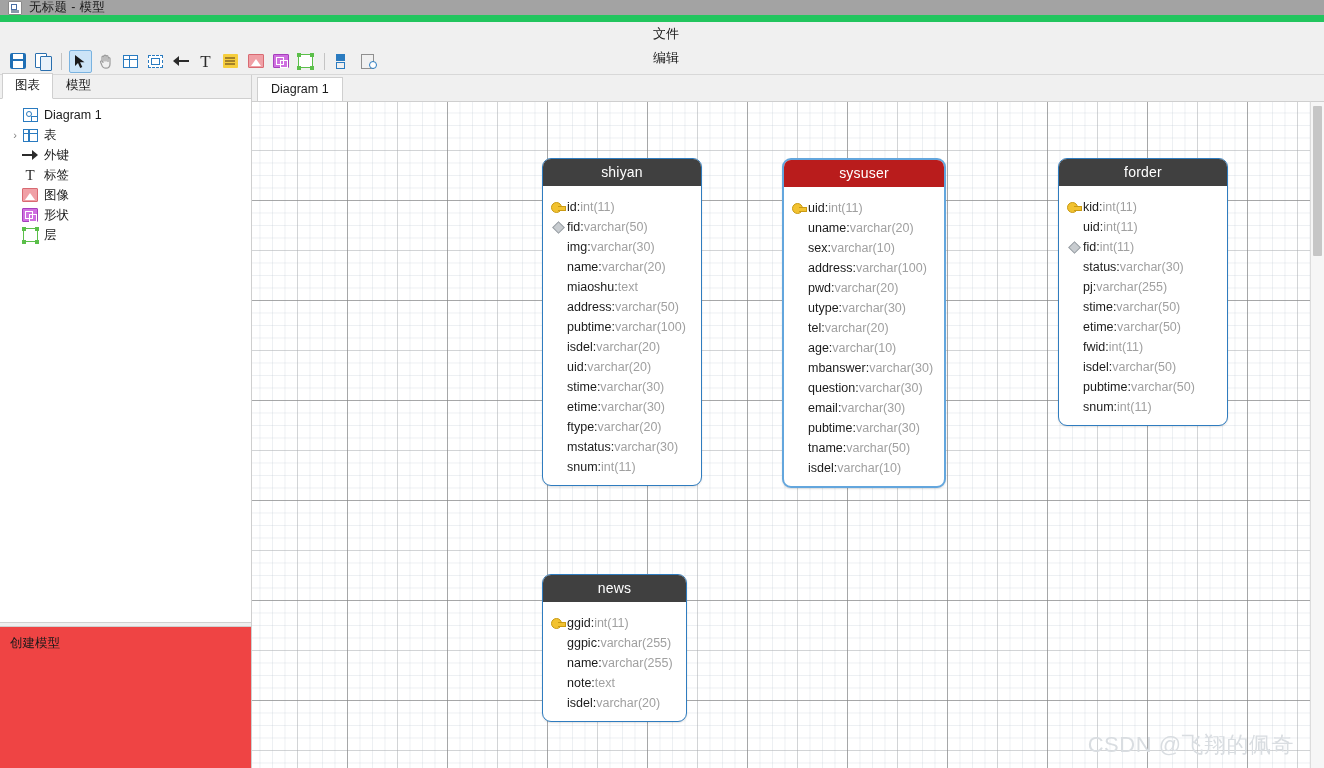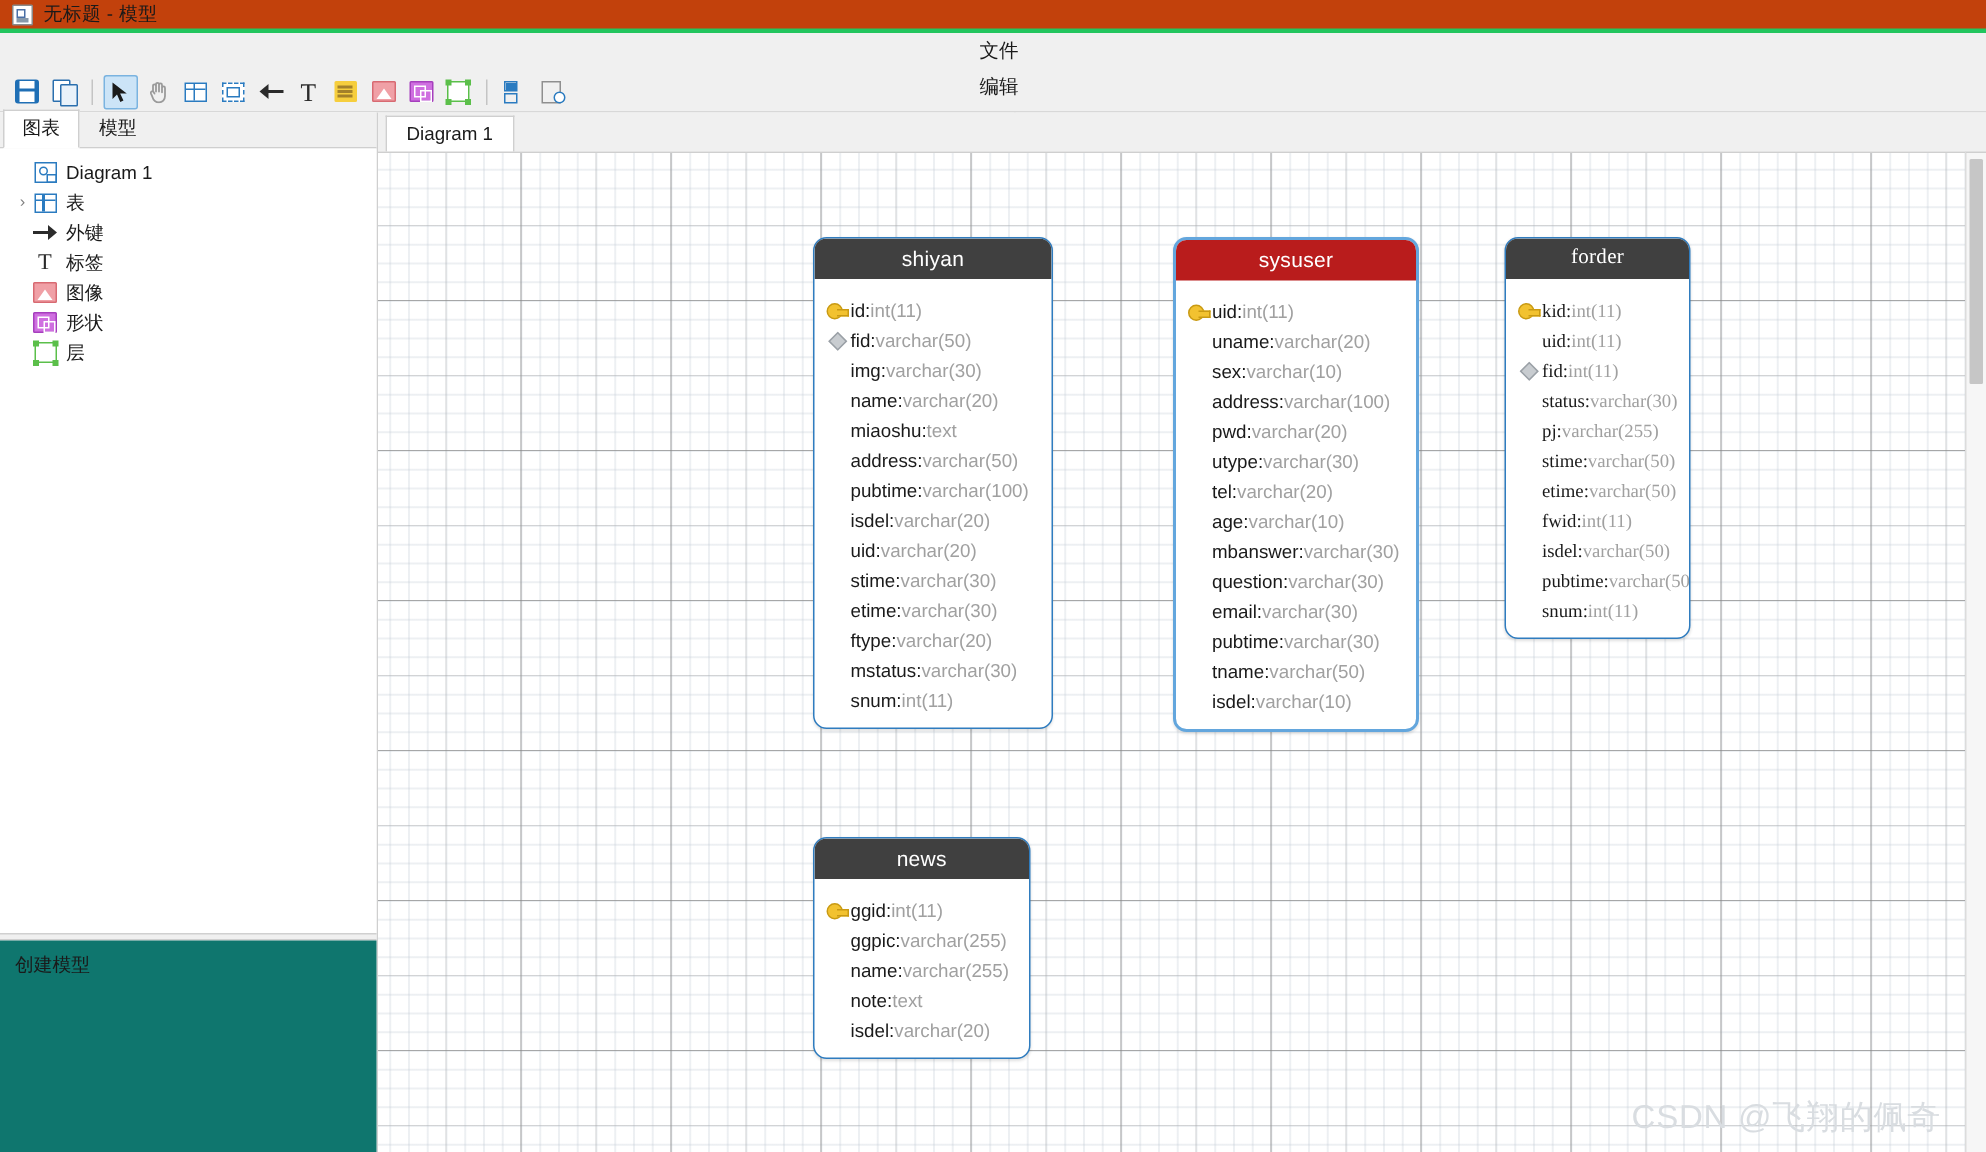--- a/index.html
+++ b/index.html
@@ -6,24 +6,24 @@
   html, body {
     width: 1324px; height: 768px;
     font-family: "Liberation Sans", "DejaVu Sans", sans-serif;
     background: #ffffff;
     overflow: hidden;
   }
 
   
   #titlebar {
     height: 22px; width: 100%;
-    background: #c2410c;
+    background: #a3a3a3;
     display: flex; align-items: center;
     padding-left: 8px;
-    border-bottom: 3px solid #22c55e;
+    border-bottom: 7px solid #22c55e;
   }
   #titlebar .app-icon {
     width: 14px; height: 14px; margin-right: 7px;
     border: 1px solid #8a8a8a; border-radius: 1px;
     background: #ffffff;
     position: relative; flex: 0 0 auto;
   }
   #titlebar .app-icon::before {
     content:""; position:absolute; left:2px; top:2px; width:4px; height:4px;
     border:1px solid #4a6fa5; background:#fff;
@@ -77,21 +77,21 @@
   .ltab.sel { background:#ffffff; border-color:#cfcfcf; border-bottom:1px solid #ffffff;
               margin-bottom:-1px; }
   #tree { flex: 0 0 523px; overflow:hidden; padding-top: 6px; background:#fff; }
   .tnode { height: 20px; display:flex; align-items:center; font-size:12.5px; color:#1a1a1a;
            padding-left: 8px; cursor:default; }
   .tnode .expander { width:14px; font-size:11px; color:#808080; text-align:center; flex:0 0 14px; }
   .tnode .ticon { width:16px; height:16px; margin-right:6px; flex:0 0 16px;
                   display:flex; align-items:center; justify-content:center; }
   #left-splitter { height:5px; background:#f0f0f0; border-top:1px solid #d0d0d0;
                    border-bottom:1px solid #d0d0d0; }
-  #leftbottom { flex:1; background:#0f766e; padding: 8px 10px; }
+  #leftbottom { flex:1; background:#ef4444; padding: 8px 10px; }
   #leftbottom .lb-title { font-size:12.5px; color:#1a1a1a; }
 
   
   #rightarea { flex:1; height:100%; display:flex; flex-direction:column; background:#f0f0f0; min-width:0; }
   #tabstrip { height:26px; background:#f0f0f0; display:flex; align-items:flex-end; padding-left:5px; }
   .dtab { font-size:12.5px; color:#1a1a1a; padding:4px 13px 5px 13px; cursor:default;
           border:1px solid transparent; border-bottom:none; }
   .dtab.sel { background:#ffffff; border-color:#cfcfcf; border-bottom:1px solid #fff; margin-bottom:-1px; }
 
   #canvaswrap { flex:1; position:relative; display:flex; min-height:0; }
@@ -543,21 +543,21 @@
                 <span class="coltype">varchar(50)</span>
               </div>
               <div class="er-row">
                 <span class="mark"></span>
                 <span class="colname">isdel</span>
                 <span class="colon">: </span>
                 <span class="coltype">varchar(10)</span>
               </div>
             </div>
           </div>
-          <div class="ertable" style="left: 751px; top: 56px; width: 124px; font-family: Liberation Serif, serif;">
+          <div class="ertable" style="left: 806px; top: 56px; width: 170px;">
             <div class="er-head">forder</div>
             <div class="er-body">
               <div class="er-row">
                 <span class="mark">
                   <span class="key-ico"></span>
                 </span>
                 <span class="colname">kid</span>
                 <span class="colon">: </span>
                 <span class="coltype">int(11)</span>
               </div>
@@ -618,21 +618,21 @@
                 <span class="coltype">varchar(50)</span>
               </div>
               <div class="er-row">
                 <span class="mark"></span>
                 <span class="colname">snum</span>
                 <span class="colon">: </span>
                 <span class="coltype">int(11)</span>
               </div>
             </div>
           </div>
-          <div class="ertable" style="left: 290px; top: 456px; width: 145px;">
+          <div class="ertable" style="left: 290px; top: 472px; width: 145px;">
             <div class="er-head">news</div>
             <div class="er-body">
               <div class="er-row">
                 <span class="mark">
                   <span class="key-ico"></span>
                 </span>
                 <span class="colname">ggid</span>
                 <span class="colon">: </span>
                 <span class="coltype">int(11)</span>
               </div>

